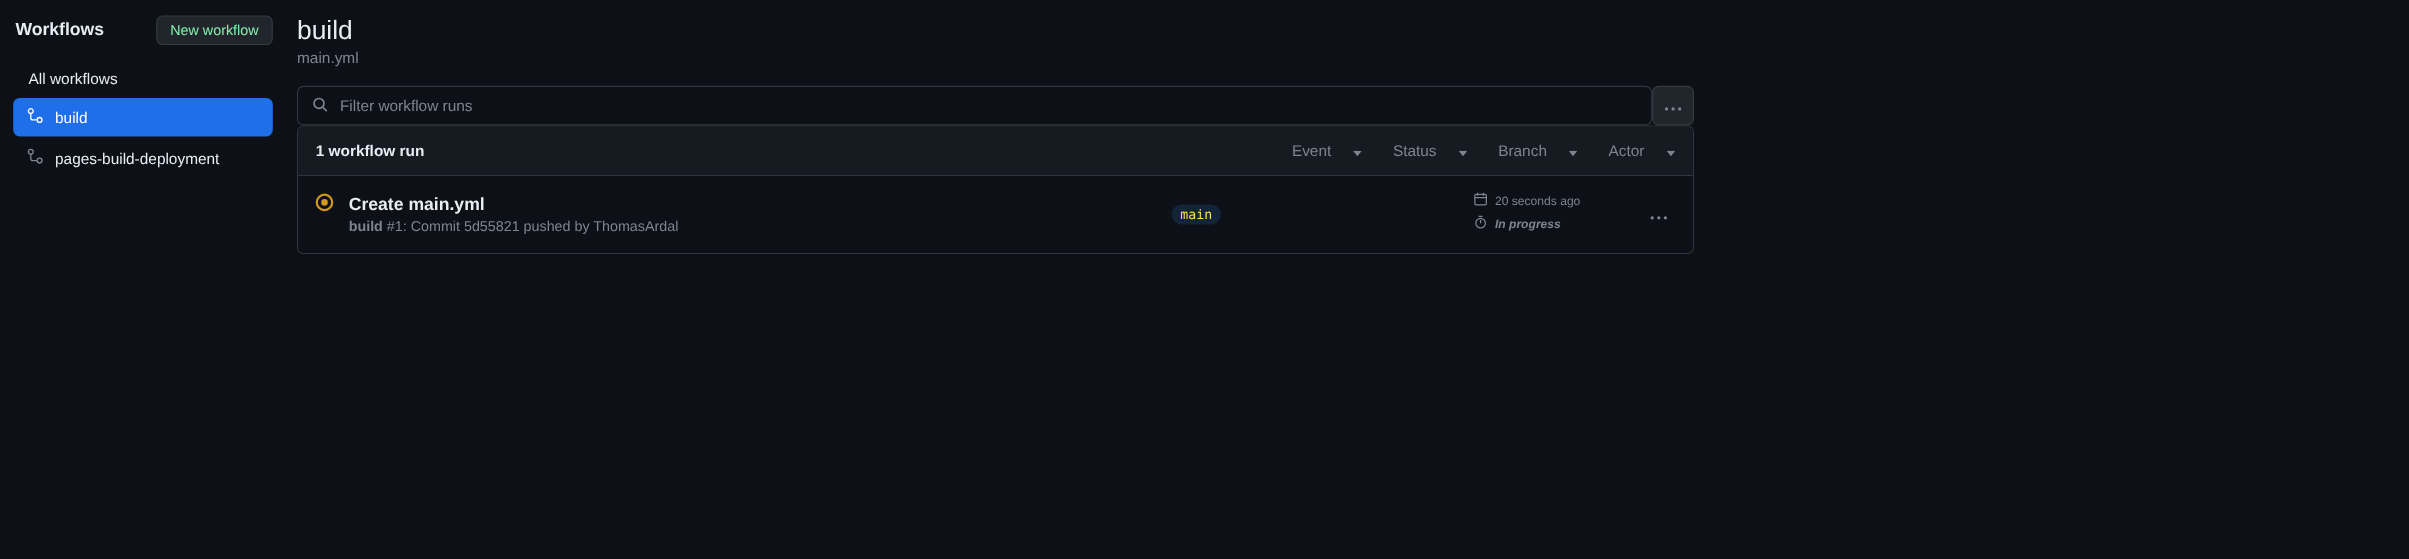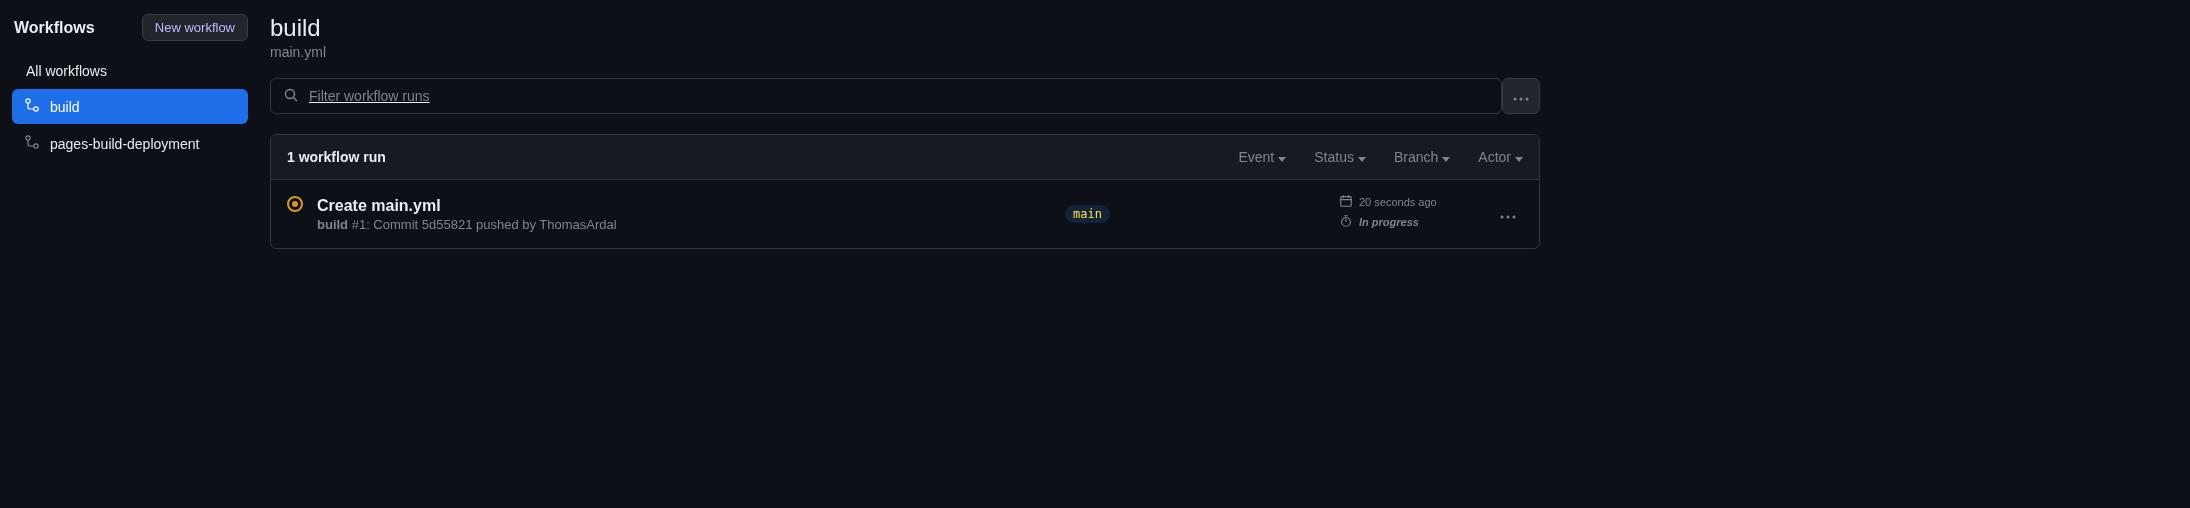--- a/index.html
+++ b/index.html
@@ -25,21 +25,21 @@
     padding-left: 2px;
   }
   .sidebar-title {
     font-size: 16px;
     font-weight: 600;
     color: #e6edf3;
   }
   .new-workflow-btn {
     background: #21262d;
     border: 1px solid #363b42;
-    color: #c4b5fd;
+    color: #86efac;
     font-size: 13px;
     font-weight: 500;
     padding: 5px 12px;
     border-radius: 6px;
     cursor: pointer;
   }
   .sidebar-item {
     display: flex;
     align-items: center;
     gap: 10px;
@@ -70,22 +70,21 @@
     color: #e6edf3;
     margin-bottom: 2px;
   }
   .page-subtitle {
     color: #7d8590;
     font-size: 14px;
     margin-bottom: 18px;
   }
   .filter-row {
     display: flex;
-    margin-bottom: 20px;
-    text-decoration: underline;
+    margin-bottom: 0;
   }
   .filter-input-wrap {
     flex: 1;
     display: flex;
     align-items: center;
     gap: 10px;
     background: #0d1117;
     border: 1px solid #30363d;
     border-radius: 6px;
     padding: 7px 12px;
@@ -130,21 +129,21 @@
   }
   .runs-filters {
     display: flex;
     gap: 28px;
     align-items: center;
     color: #7d8590;
   }
   .runs-filter {
     display: flex;
     align-items: flex-start;
-    gap: 4px;
+    gap: 20px;
     cursor: pointer;
     font-size: 14px;
   }
   .run-row {
     display: flex;
     align-items: center;
     padding: 14px 16px;
     gap: 14px;
   }
   .status-dot {

